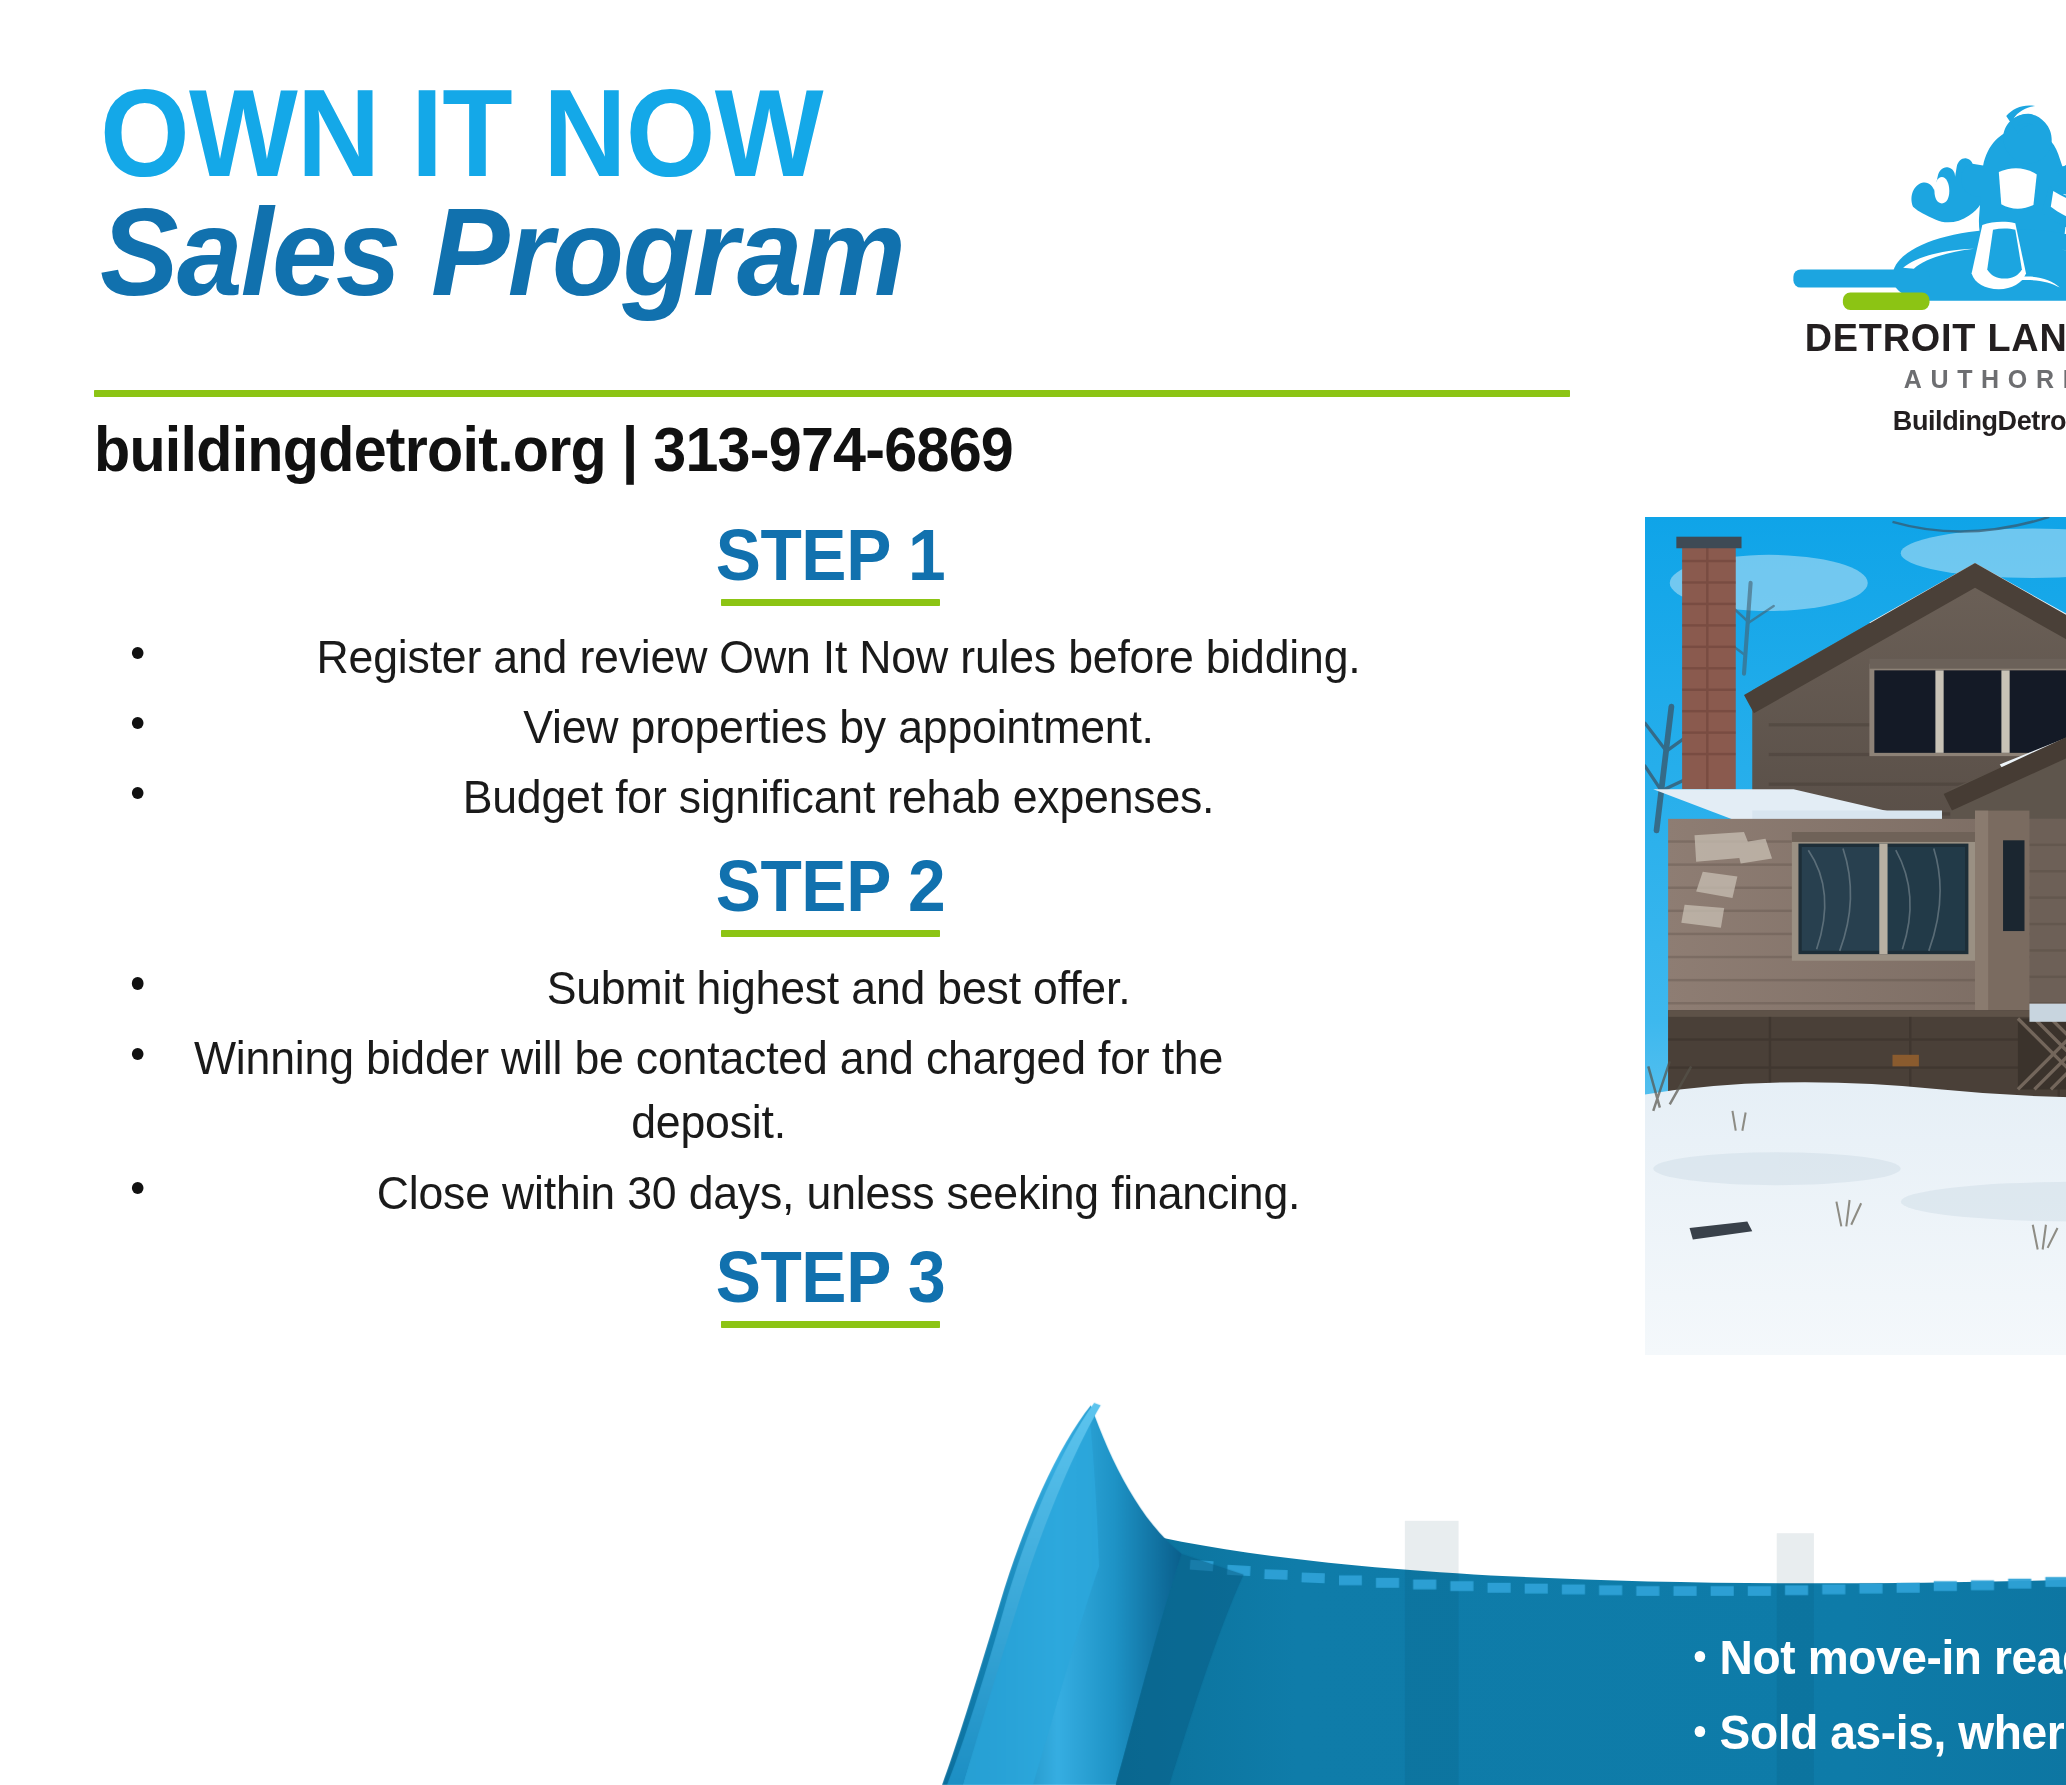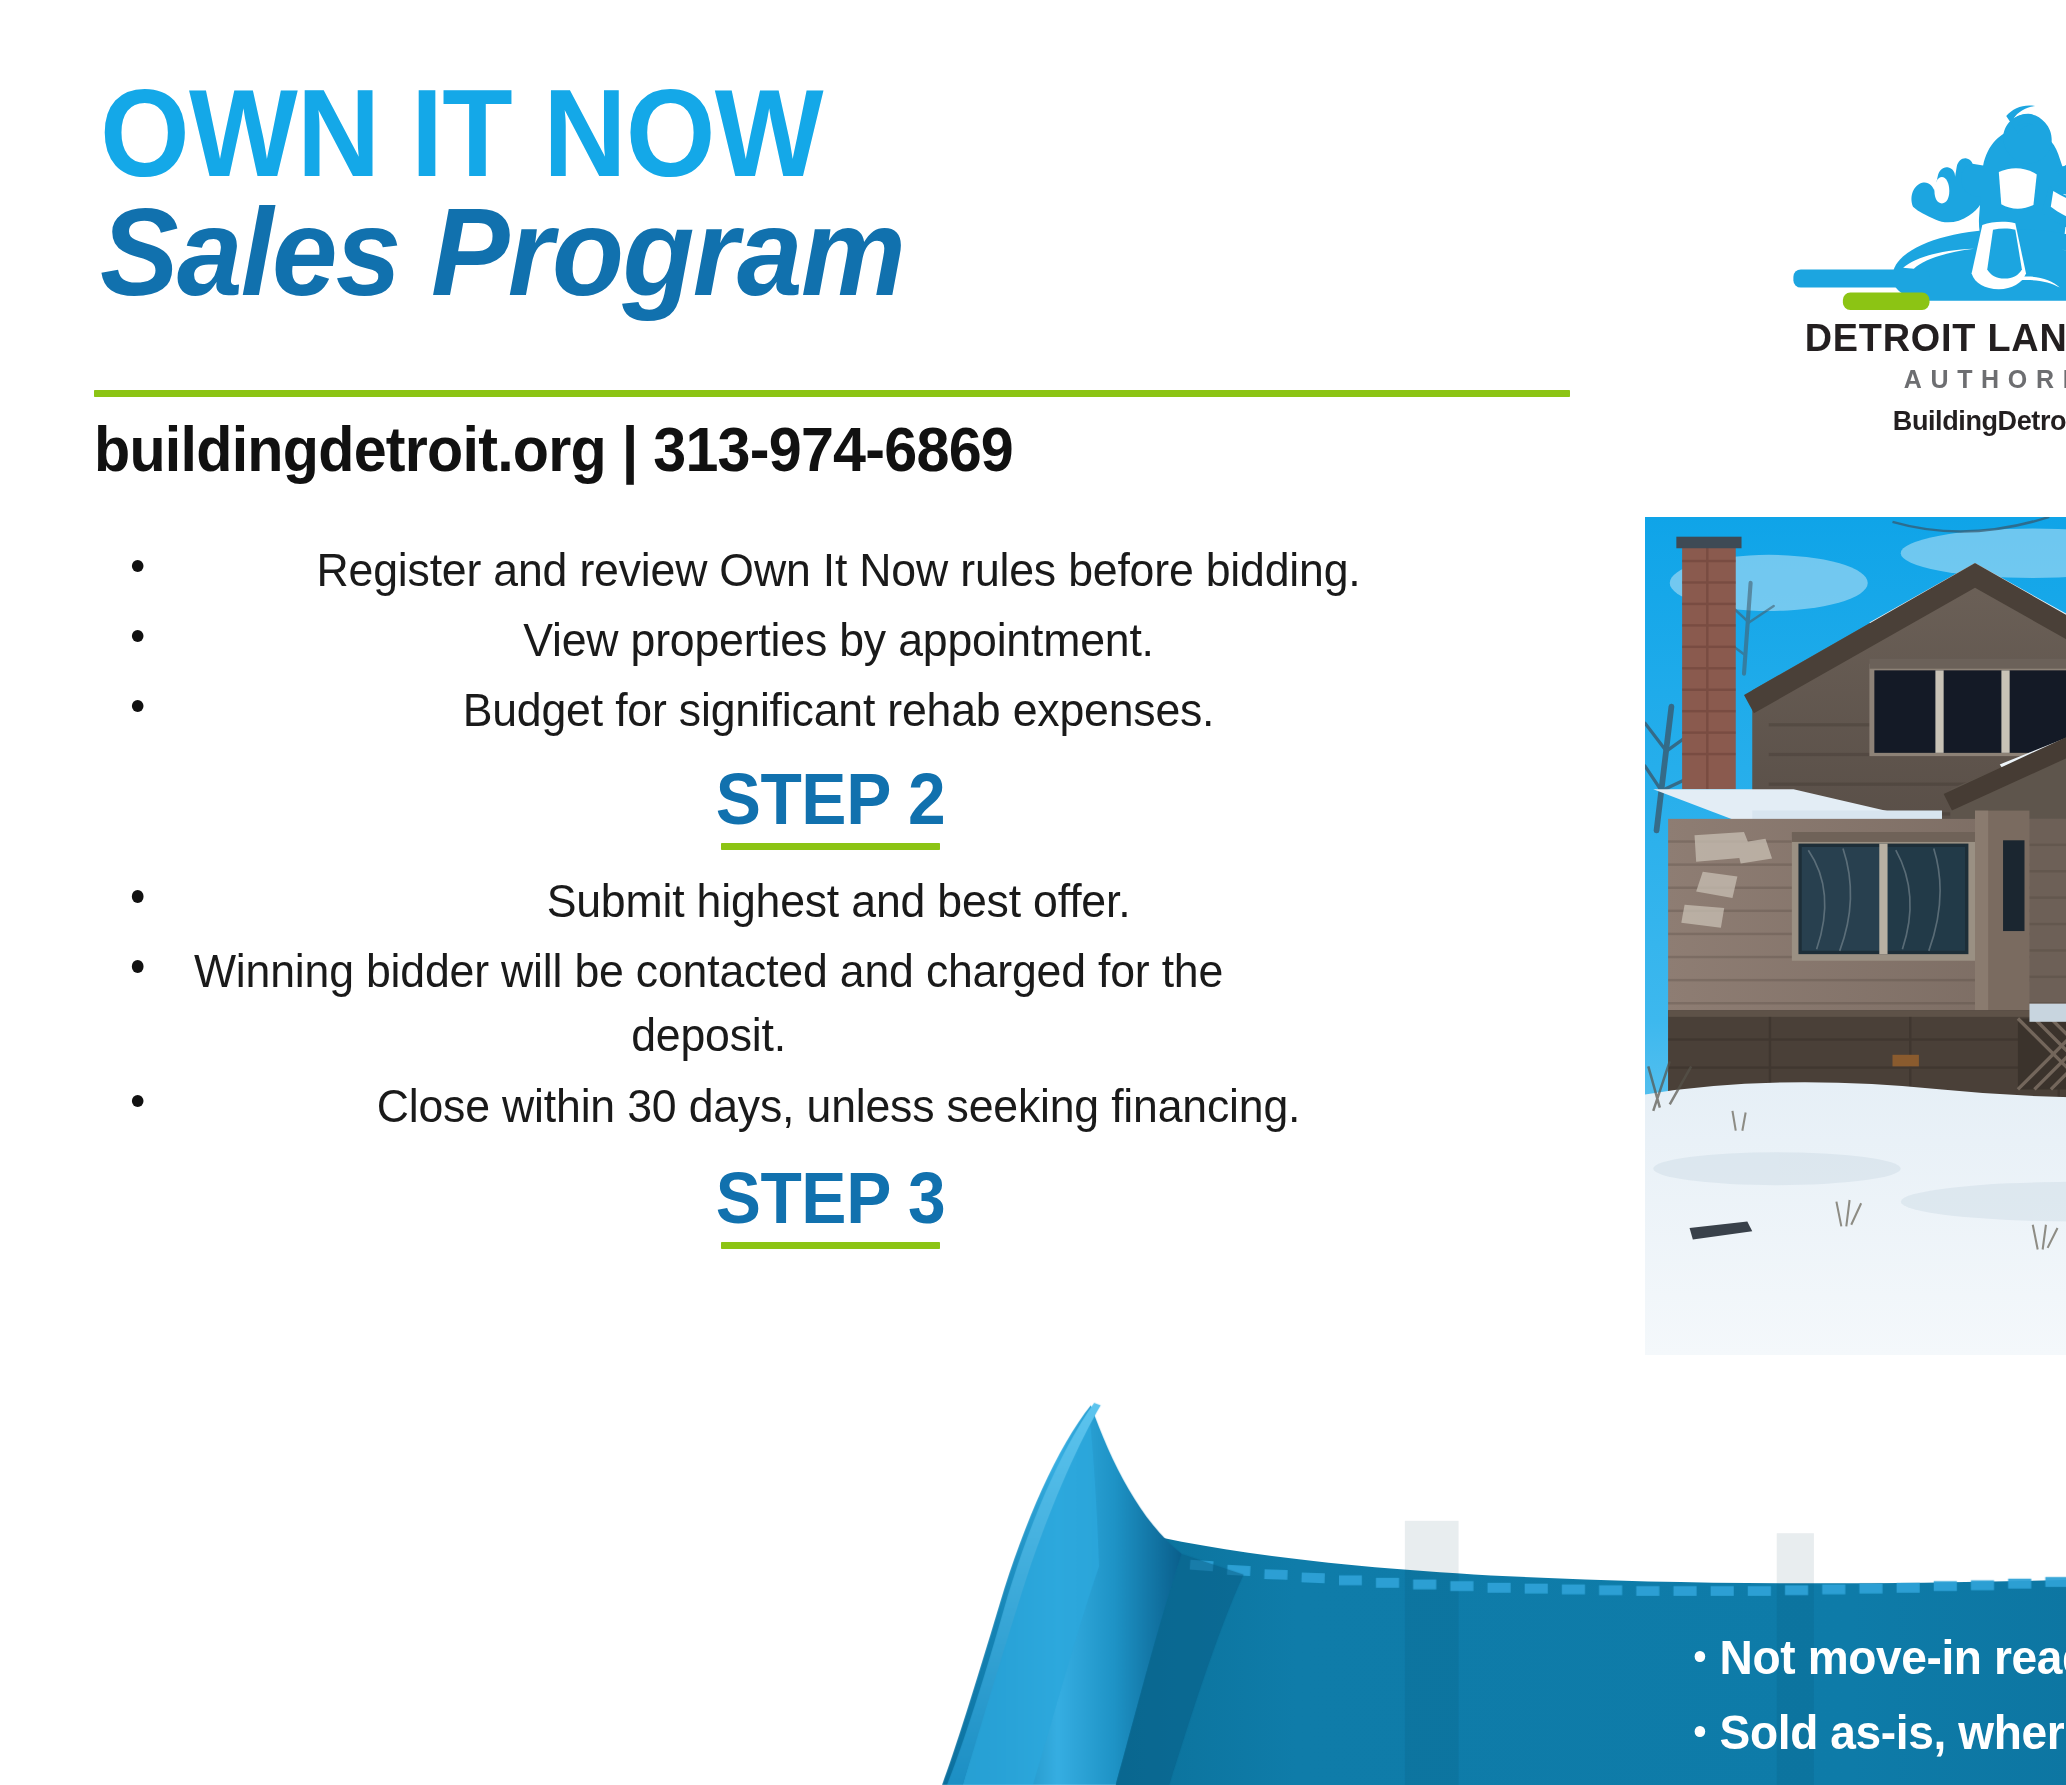--- a/index.html
+++ b/index.html
@@ -192,40 +192,44 @@
       </svg>
     </div>
     <div class="logo-name">DETROIT LAND BANK</div>
     <div class="logo-sub">AUTHORITY</div>
     <div class="logo-url">BuildingDetroit.org</div>
   </div>
 
   <div class="steps">
 
     <div class="step">
+      <div class="step-head">
+        <div class="step-title">STEP 1</div>
+        <div class="step-underline"></div>
+      </div>
       <ul class="bullets">
         <li>Register and review Own It Now rules before bidding.</li>
         <li>View properties by appointment.</li>
         <li>Budget for significant rehab expenses.</li>
       </ul>
     </div>
 
     <div class="step" style="margin-top:20px;">
       <div class="step-head">
         <div class="step-title">STEP 2</div>
         <div class="step-underline"></div>
       </div>
       <ul class="bullets">
         <li>Submit highest and best offer.</li>
         <li style="max-width:1141px;">Winning bidder will be contacted and charged for the deposit.</li>
         <li>Close within 30 days, unless seeking financing.</li>
       </ul>
     </div>
 
-    <div class="step" style="margin-top:24px;">
+    <div class="step" style="margin-top:16px;">
       <div class="step-head">
         <div class="step-title">STEP 3</div>
         <div class="step-underline"></div>
       </div>
     </div>
 
   </div>
 
   <div class="photo-frame">
     <svg viewBox="0 0 800 1016" xmlns="http://www.w3.org/2000/svg" preserveAspectRatio="xMidYMid slice">

